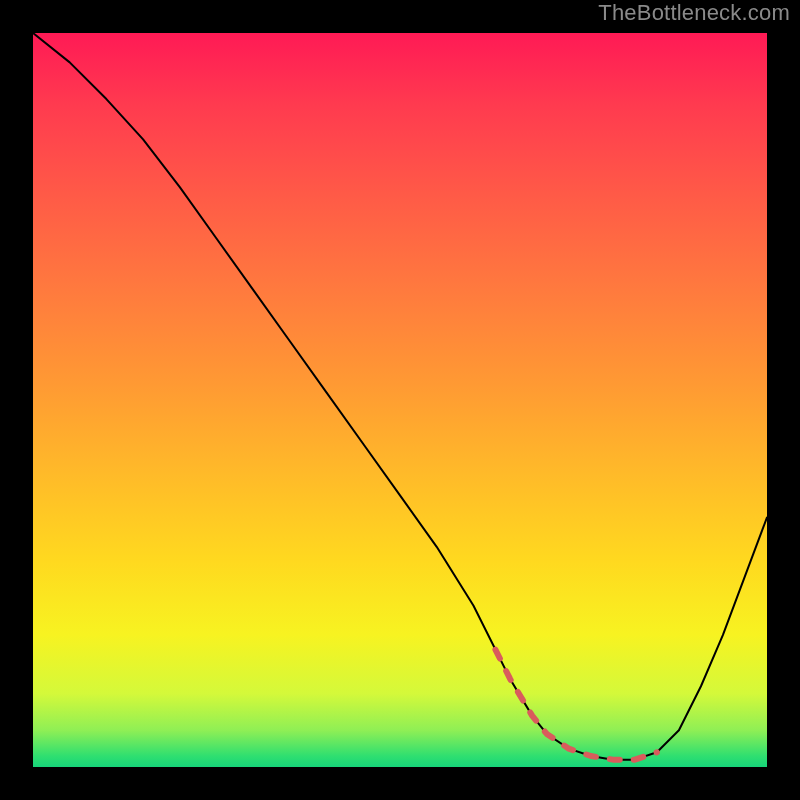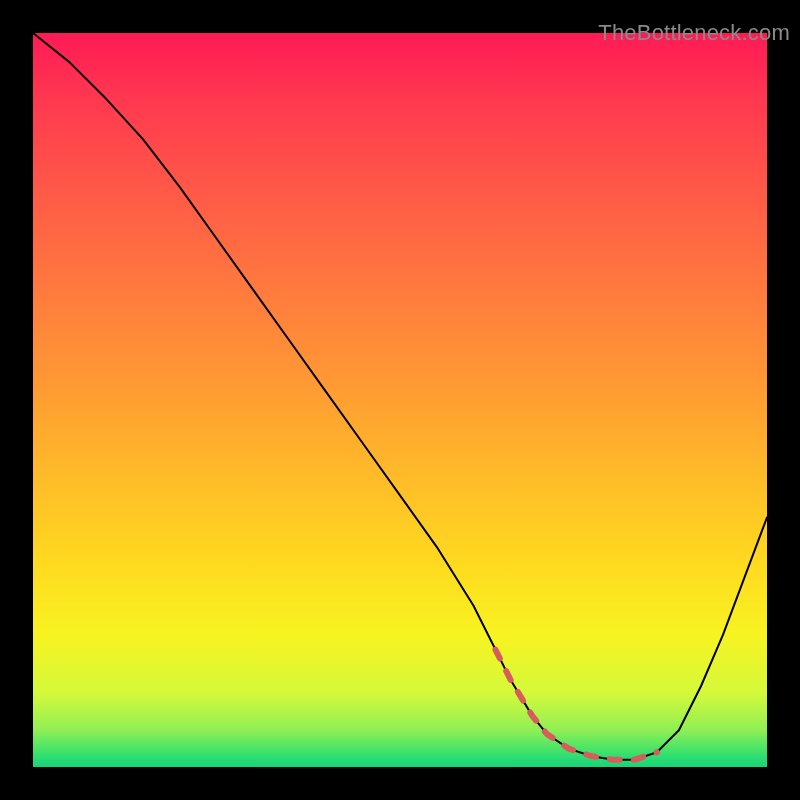--- a/index.html
+++ b/index.html
@@ -12,21 +12,21 @@
     font-family: Arial, Helvetica, sans-serif;
   }
   .frame {
     position: relative;
     width: 800px;
     height: 800px;
     background: #000;
   }
   .watermark {
     position: absolute;
-    top: 20px;
+    top: 0;
     right: 10px;
     color: #8a8a8a;
     font-size: 22px;
     font-weight: 500;
     letter-spacing: 0.2px;
     z-index: 10;
     user-select: none;
   }
   .plot-outer {
     position: absolute;

